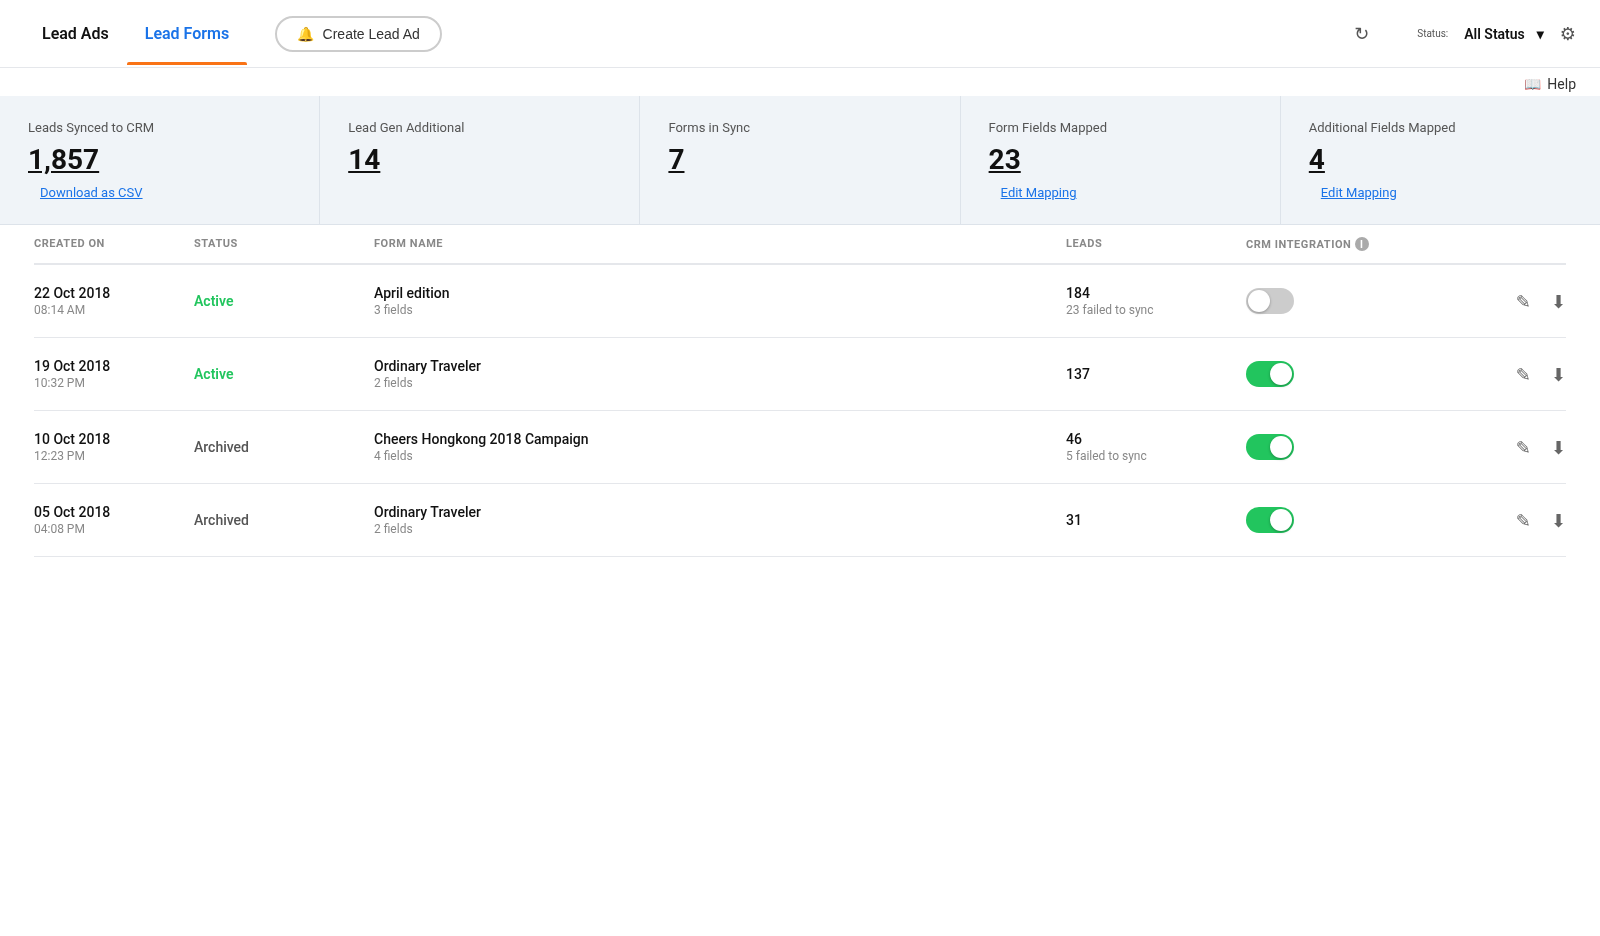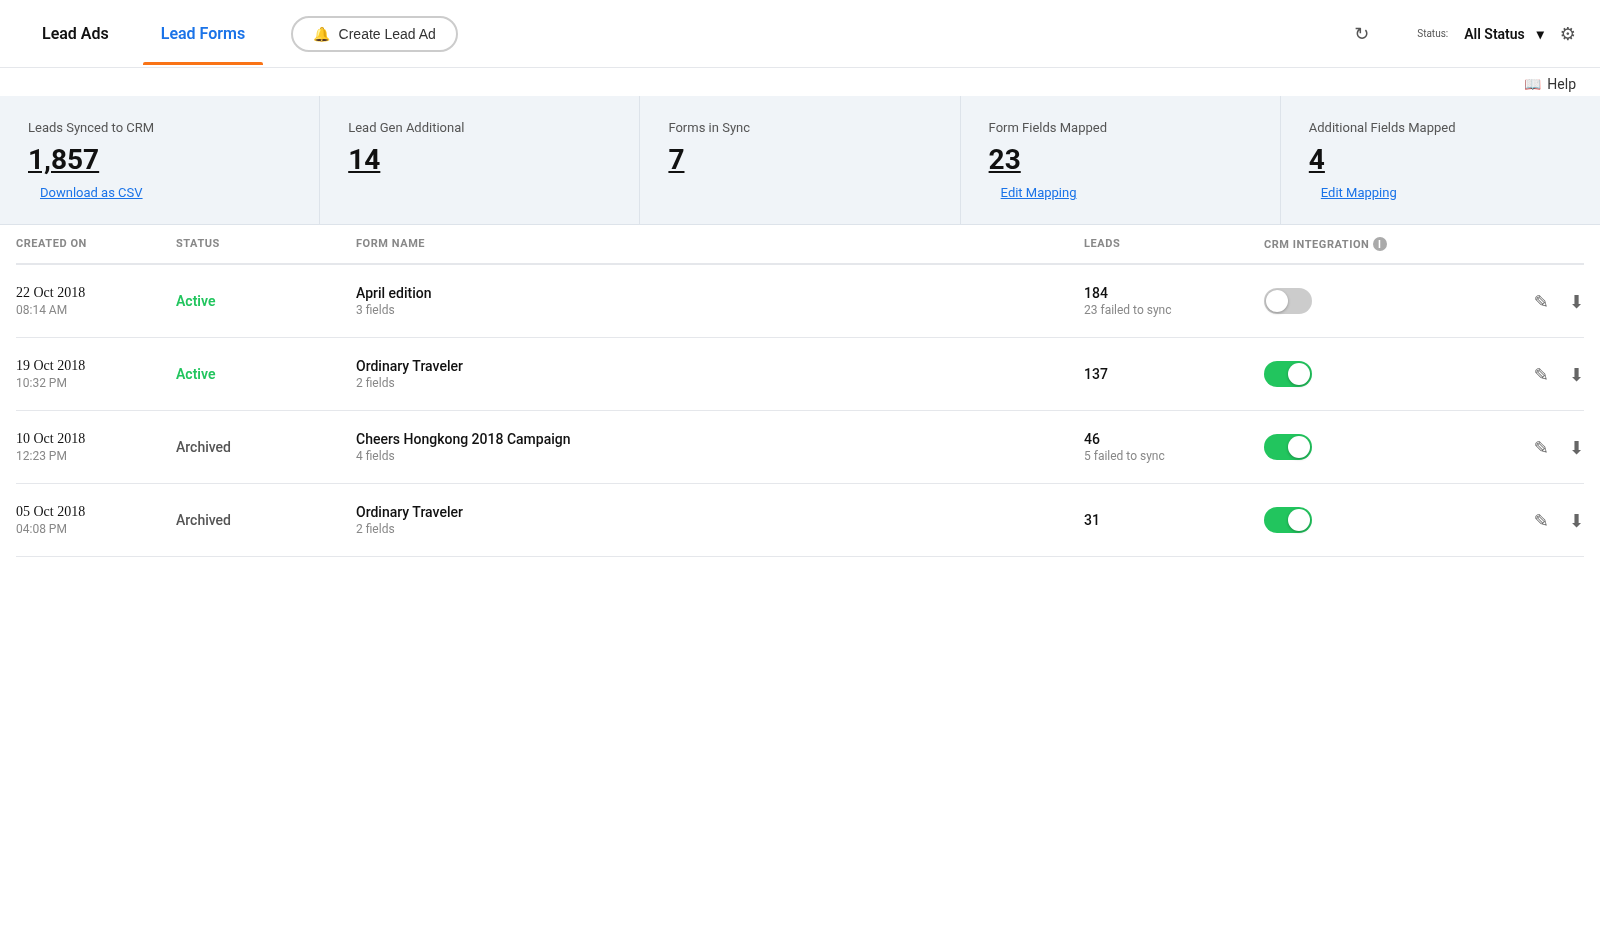--- a/index.html
+++ b/index.html
@@ -3,21 +3,21 @@
   <meta charset="utf-8">
   <style>
     * { box-sizing: border-box; margin: 0; padding: 0; }
     body { font-family: -apple-system, BlinkMacSystemFont, 'Segoe UI', Roboto, sans-serif; background: #fff; color: #333; font-size: 14px; }
 
     
     .top-nav {
       display: flex; align-items: center; padding: 0 24px;
       border-bottom: 1px solid #e5e7eb; background: #fff; position: relative; height: 68px;
     }
-    .nav-tabs { display: flex; align-items: center; gap: 16px; }
+    .nav-tabs { display: flex; align-items: center; gap: 0; }
     .nav-tab {
       padding: 22px 18px; cursor: pointer; font-size: 16px; color: #555; text-decoration: none;
       position: relative; white-space: nowrap;
     }
     .nav-tab.active { color: #1a73e8; font-weight: 600; }
     .nav-tab.active::after {
       content: ''; position: absolute; bottom: 0; left: 0; right: 0; height: 3px;
       background: #f97316; border-radius: 2px 2px 0 0;
     }
     .nav-tab:not(.active) { color: #111; font-weight: 600; }
@@ -54,34 +54,34 @@
     
     .help-row {
       display: flex; justify-content: flex-end; padding: 8px 24px 4px;
       background: #fff;
     }
     .help-btn {
       display: flex; align-items: center; gap: 6px; font-size: 14px; color: #333; cursor: pointer;
     }
 
     
-    .table-container { padding: 0 16px; }
+    .table-container { padding: 0 34px; }
     .table-header {
       display: grid; grid-template-columns: 160px 180px 1fr 180px 220px 100px;
       padding: 12px 0; border-bottom: 2px solid #e5e7eb;
       font-size: 11px; font-weight: 700; color: #888; letter-spacing: 0.05em;
       text-transform: uppercase;
     }
     .table-row {
       display: grid; grid-template-columns: 160px 180px 1fr 180px 220px 100px;
       padding: 20px 0; border-bottom: 1px solid #e5e7eb; align-items: center;
     }
 
     .col-date { }
-    .date-main { font-size: 14px; font-weight: 500; color: #111; font-family: Liberation Serif, serif; }
+    .date-main { font-size: 14px; font-weight: 500; color: #111; }
     .date-time { font-size: 12px; color: #888; margin-top: 2px; }
 
     .status-active { color: #22c55e; font-weight: 600; font-size: 14px; }
     .status-archived { color: #555; font-weight: 500; font-size: 14px; }
 
     .form-name-main { font-size: 14px; color: #111; font-weight: 500; }
     .form-fields { font-size: 12px; color: #888; margin-top: 2px; }
 
     .leads-main { font-size: 14px; font-weight: 500; color: #111; }
     .leads-failed { font-size: 12px; color: #888; margin-top: 2px; }

